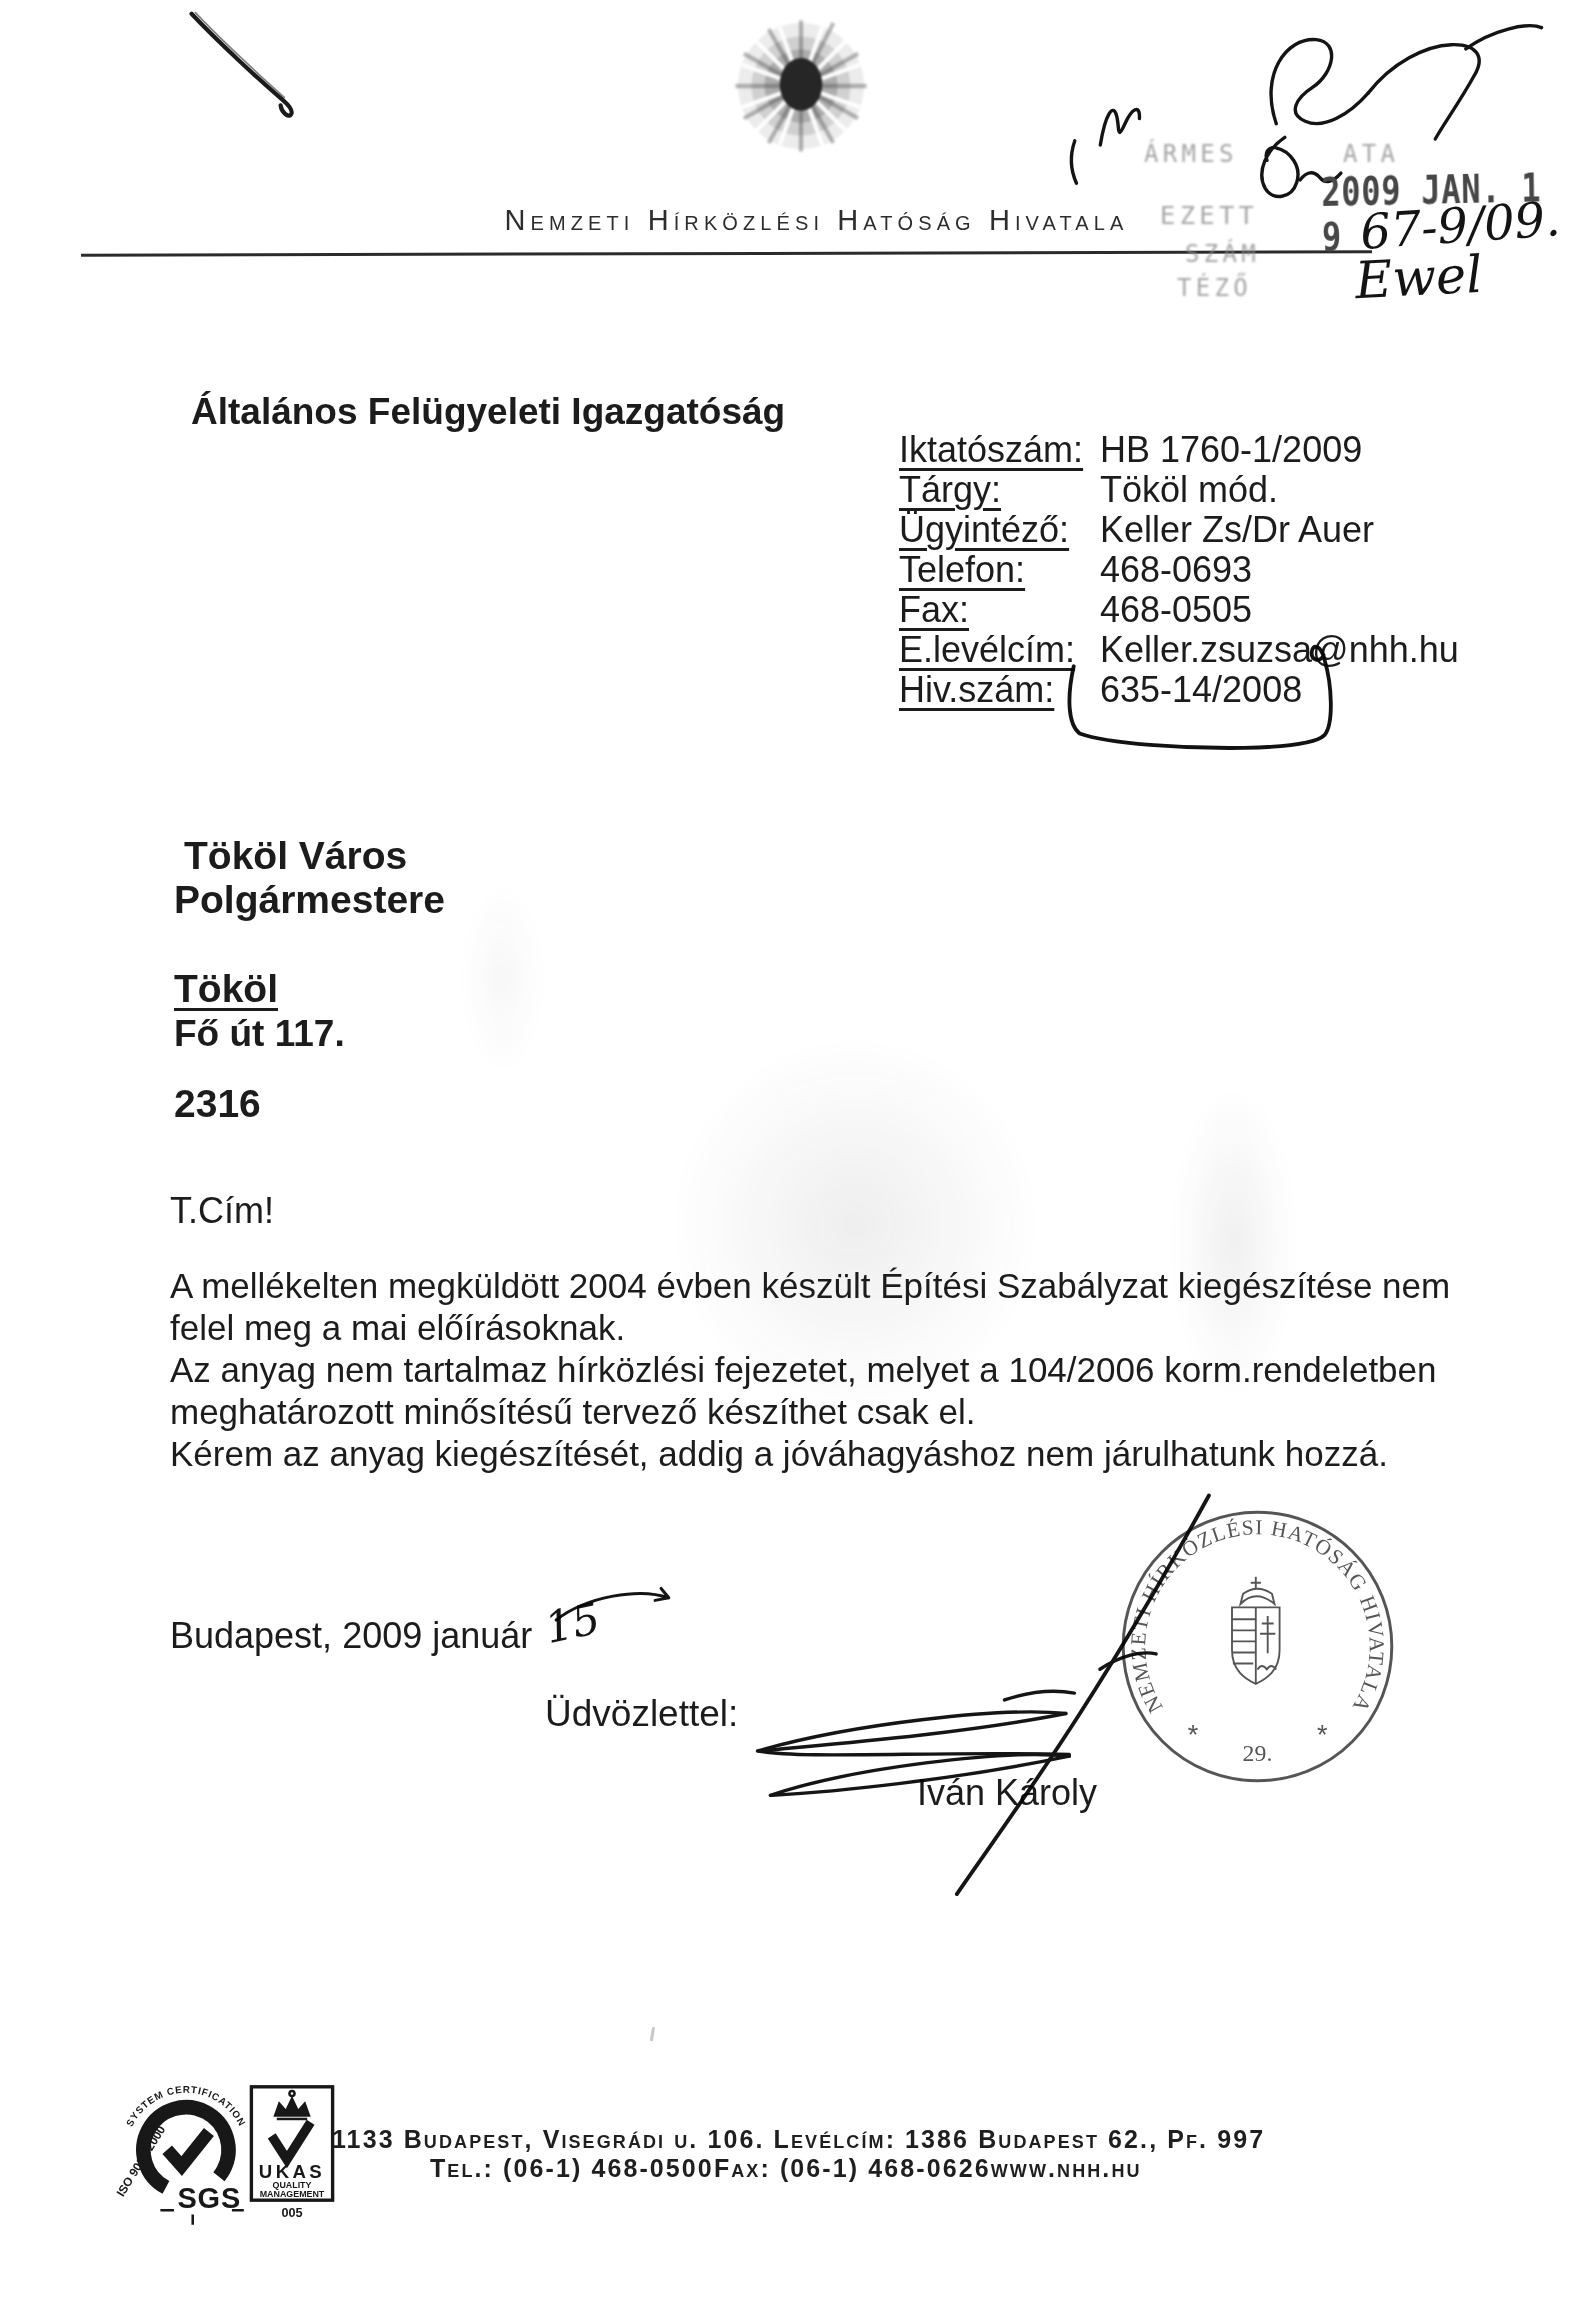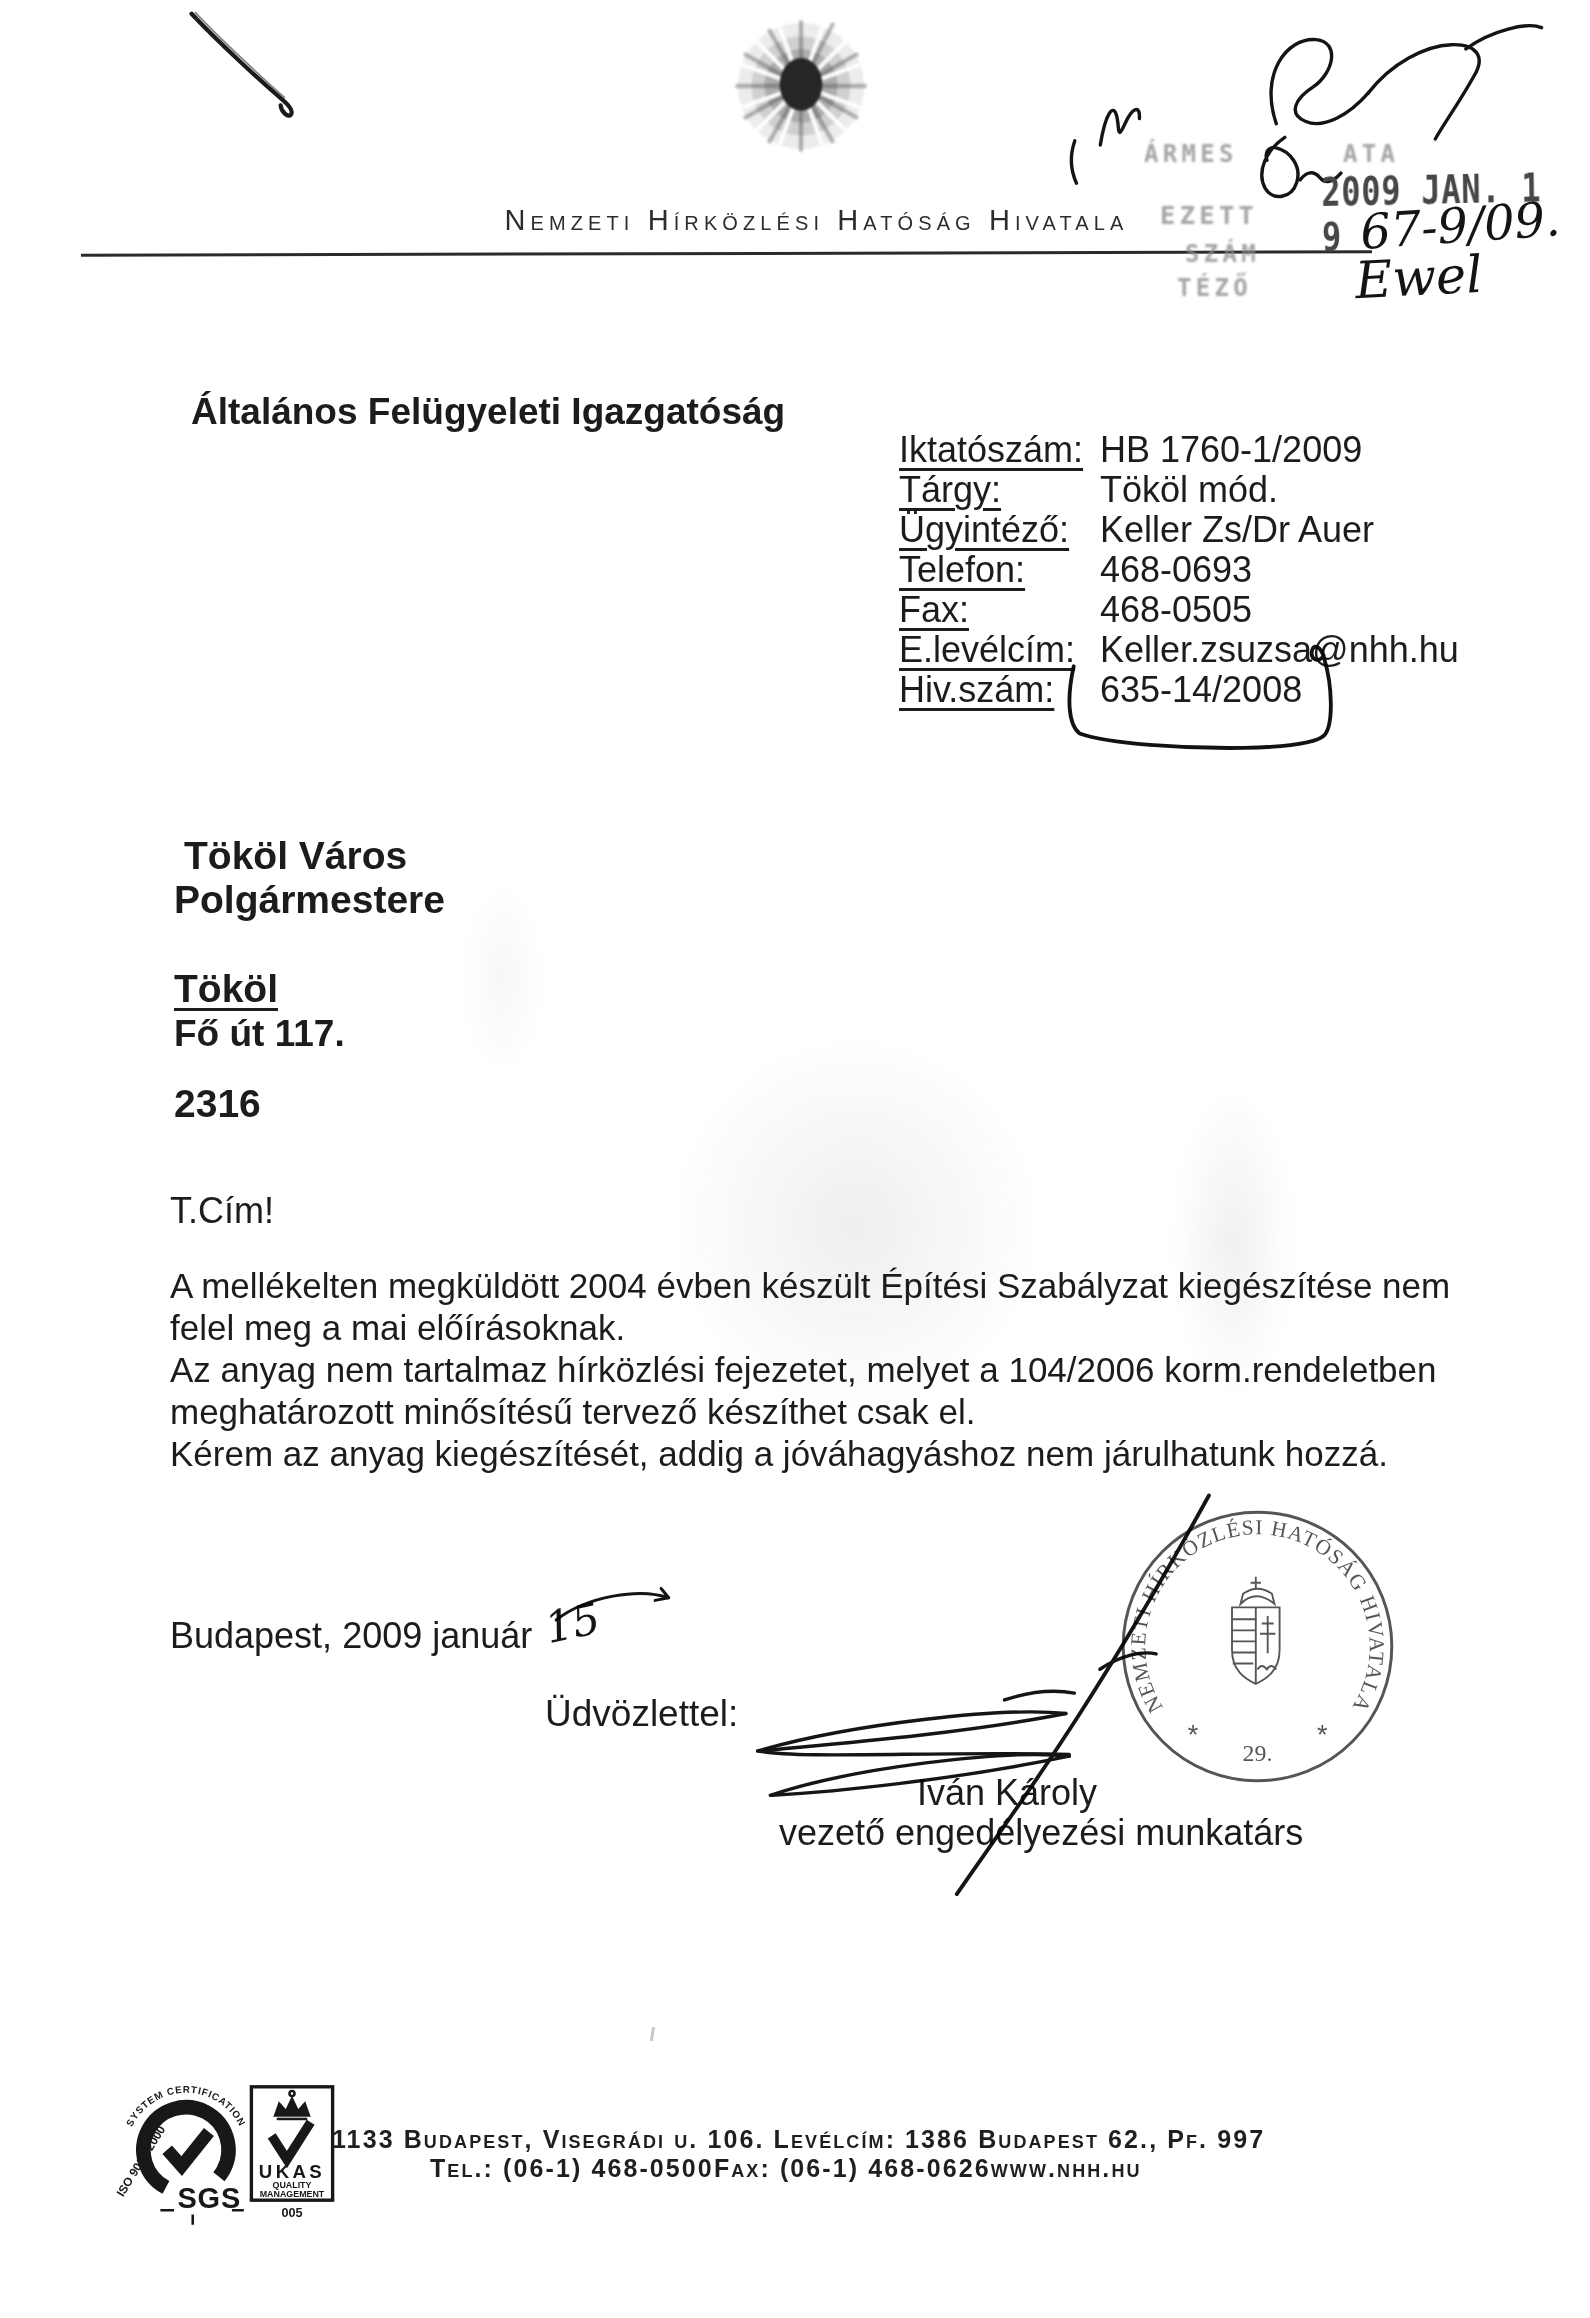--- a/index.html
+++ b/index.html
@@ -2,21 +2,21 @@
 <html style="font-size:13.6px"><head>
 <meta charset="utf-8">
 <style>
   html,body{margin:0;padding:0;background:#9a9a9a;}
   .page{position:relative;width:1590px;height:2319px;background:#ffffff;overflow:hidden;
         font-family:"Liberation Sans",sans-serif;color:#1c1c1c;}
   .abs{position:absolute;}
   .bold{font-weight:bold;}
   .u{text-decoration:underline;text-decoration-thickness:2.6px;text-underline-offset:6px;}
   .hand{font-family:"DejaVu Serif",serif;font-style:italic;color:#141414;}
-  .frag{font-family:"DejaVu Sans Mono",monospace;font-weight:bold;color:#8f8f8f;
+  .frag{font-family:"DejaVu Sans Mono",monospace;font-weight:normal;color:#8f8f8f;
         filter:blur(0.9px);letter-spacing:4.3px;opacity:.8;}
   .datestamp{font-family:"DejaVu Sans Mono",monospace;font-weight:bold;color:#474747;
         filter:blur(0.4px);letter-spacing:0.9px;transform:scaleX(.82) rotate(-1deg);transform-origin:left top;}
   .org{font-variant:small-caps;letter-spacing:5.1px;color:#2d2d2d;filter:blur(0.3px);}
   .ft{font-variant:small-caps;letter-spacing:2.1px;color:#1f1f1f;font-weight:600;}
   .ref-grid{display:grid;grid-template-columns:201px auto;font-size:36px;line-height:40px;}
   .body-text{font-size:35px;line-height:42px;}
   .body-text p{margin:0;}
   .ghost{border-radius:50%;filter:blur(7.7px);}
   svg{overflow:visible;}
@@ -133,21 +133,20 @@
 
 
   <div class="abs" style="left:170px;top:1615px;font-size:36px">Budapest, 2009 január</div>
   <div class="abs hand" style="left:545px;top:1598px;font-size:43px;transform:rotate(-12deg)">15</div>
   <svg class="abs ink" style="left:551px;top:1584px" width="128" height="43" viewBox="0 0 150 50">
     <path d="M6,42 C42,14 104,4 138,16 M138,16 l-16,3 M138,16 l-9,-11" stroke="#141414" stroke-width="3.5" fill="none" stroke-linecap="round"></path>
   </svg>
 
   <div class="abs" style="left:545px;top:1693px;font-size:37px">Üdvözlettel:</div>
   <div class="abs" style="left:917px;top:1772px;font-size:36px">Iván Károly</div>
-  <div class="abs" style="left:779px;top:1812px;font-size:36px">vezető engedélyezési munkatárs</div>
 
   <svg class="abs ink" style="left:1113px;top:1502px;opacity:.88" width="289" height="289" viewBox="0 0 340 340">
     <circle cx="170" cy="170" r="158" stroke="#3d3d3d" stroke-width="3.5" fill="none"></circle>
     <path id="ringTextPath" d="M61.9,245.7 A132,132 0 1 1 278.1,245.7" fill="none"></path>
     <text font-family="Liberation Serif, serif" font-size="25" letter-spacing="1.5" fill="#3d3d3d">
       <textPath href="#ringTextPath" startOffset="50%" text-anchor="middle">NEMZETI HÍRKÖZLÉSI HATÓSÁG HIVATALA</textPath>
     </text>
     <text x="88" y="285" font-size="32" fill="#3d3d3d">*</text>
     <text x="240" y="285" font-size="32" fill="#3d3d3d">*</text>
     <text x="170" y="305" font-size="28" fill="#3d3d3d" text-anchor="middle" font-family="Liberation Serif, serif">29.</text>

